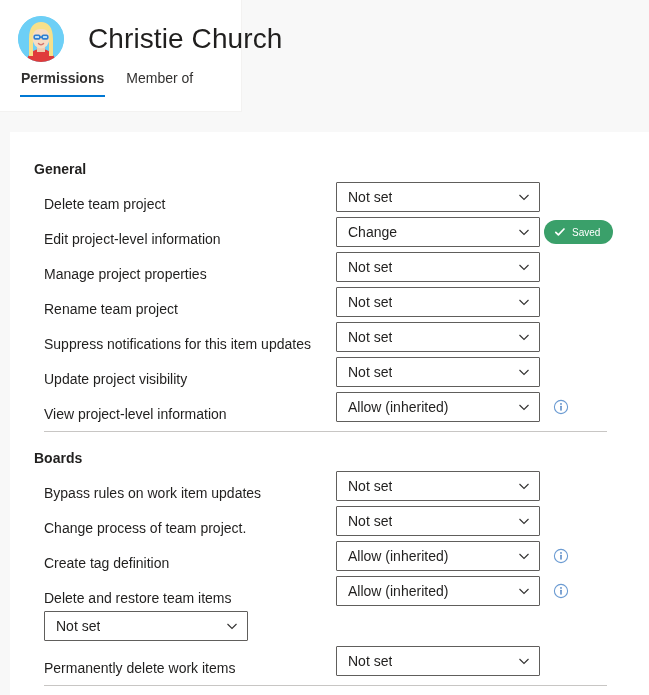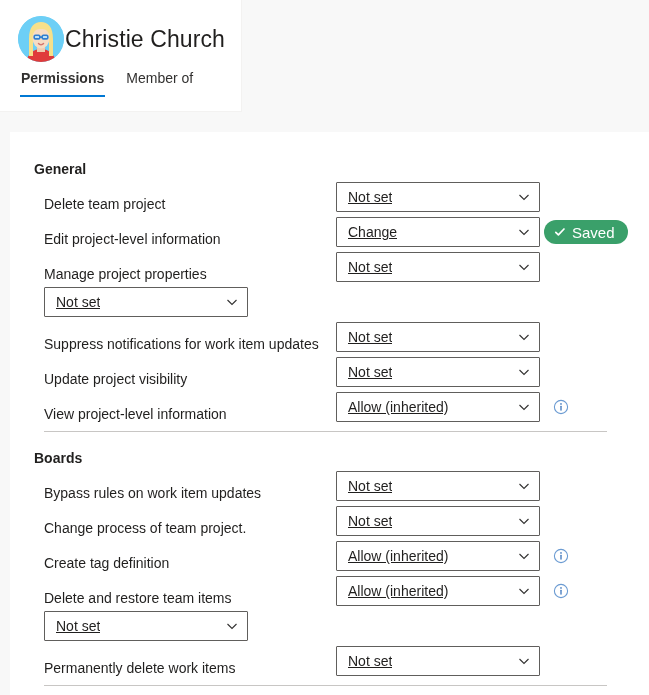--- a/index.html
+++ b/index.html
@@ -40,22 +40,22 @@
     width: 46px;
     height: 46px;
     border-radius: 50%;
     overflow: hidden;
     flex: 0 0 auto;
     background: #6dcff6;
     position: relative;
   }
   #avatar svg { display: block; }
   #display-name {
-    margin-left: 1px;
-    font-size: 23px;
+    margin-left: 24px;
+    font-size: 28px;
     font-weight: 400;
     color: #201f1e;
     white-space: nowrap;
     letter-spacing: .1px;
   }
 
   
   #tabs {
     position: absolute;
     left: 20px;
@@ -134,21 +134,20 @@
     height: 30px;
     border: 1px solid #605e5c;
     background: #ffffff;
     box-sizing: border-box;
     display: flex;
     align-items: center;
     justify-content: space-between;
     padding: 0 9px 0 11px;
     cursor: pointer;
     border-radius: 1px;
-    text-decoration: underline;
   }
   .dropdown-value {
     font-size: 14px;
     color: #201f1e;
     white-space: nowrap;
     overflow: hidden;
     text-overflow: ellipsis;
   }
   .chevron {
     flex: 0 0 auto;
@@ -174,21 +173,21 @@
     left: 208px;
     top: 3px;
     height: 24px;
     padding: 0 13px 0 10px;
     background: #3aa06a;
     border-radius: 12px;
     display: flex;
     align-items: center;
     gap: 6px;
     color: #ffffff;
-    font-size: 15px;
+    font-size: 10px;
     white-space: nowrap;
   }
   #saved-badge .check { display: block; flex: 0 0 auto; }
 </style>
 </head>
 <body>
 
 <div id="header-card">
 
   <div id="identity-row">
@@ -268,33 +267,34 @@
           <span class="dropdown-value">Not set</span>
           <svg class="chevron" width="12" height="12" viewBox="0 0 12 12">
               <path d="M1.5 4 L6 8.5 L10.5 4" fill="none" stroke="#323130" stroke-width="1.1"></path>
             </svg>
         </div>
         <div class="info-spacer"></div>
       </div>
     </div>
 
     <div class="perm-row">
-      <div class="perm-control">
-        <div class="dropdown">
-          <span class="dropdown-value">Not set</span>
-          <svg class="chevron" width="12" height="12" viewBox="0 0 12 12">
-              <path d="M1.5 4 L6 8.5 L10.5 4" fill="none" stroke="#323130" stroke-width="1.1"></path>
-            </svg>
-        </div>
-        <div class="info-spacer"></div>
-      </div>
-    </div>
-
-    <div class="perm-row">
-      <div class="perm-label">Suppress notifications for work item updates</div>
+      <div class="perm-label">Rename team project</div>
+      <div class="perm-control">
+        <div class="dropdown">
+          <span class="dropdown-value">Not set</span>
+          <svg class="chevron" width="12" height="12" viewBox="0 0 12 12">
+              <path d="M1.5 4 L6 8.5 L10.5 4" fill="none" stroke="#323130" stroke-width="1.1"></path>
+            </svg>
+        </div>
+        <div class="info-spacer"></div>
+      </div>
+    </div>
+
+    <div class="perm-row">
+      <div class="perm-label">Suppress notifications for this item updates</div>
       <div class="perm-control">
         <div class="dropdown">
           <span class="dropdown-value">Not set</span>
           <svg class="chevron" width="12" height="12" viewBox="0 0 12 12">
               <path d="M1.5 4 L6 8.5 L10.5 4" fill="none" stroke="#323130" stroke-width="1.1"></path>
             </svg>
         </div>
         <div class="info-spacer"></div>
       </div>
     </div>

